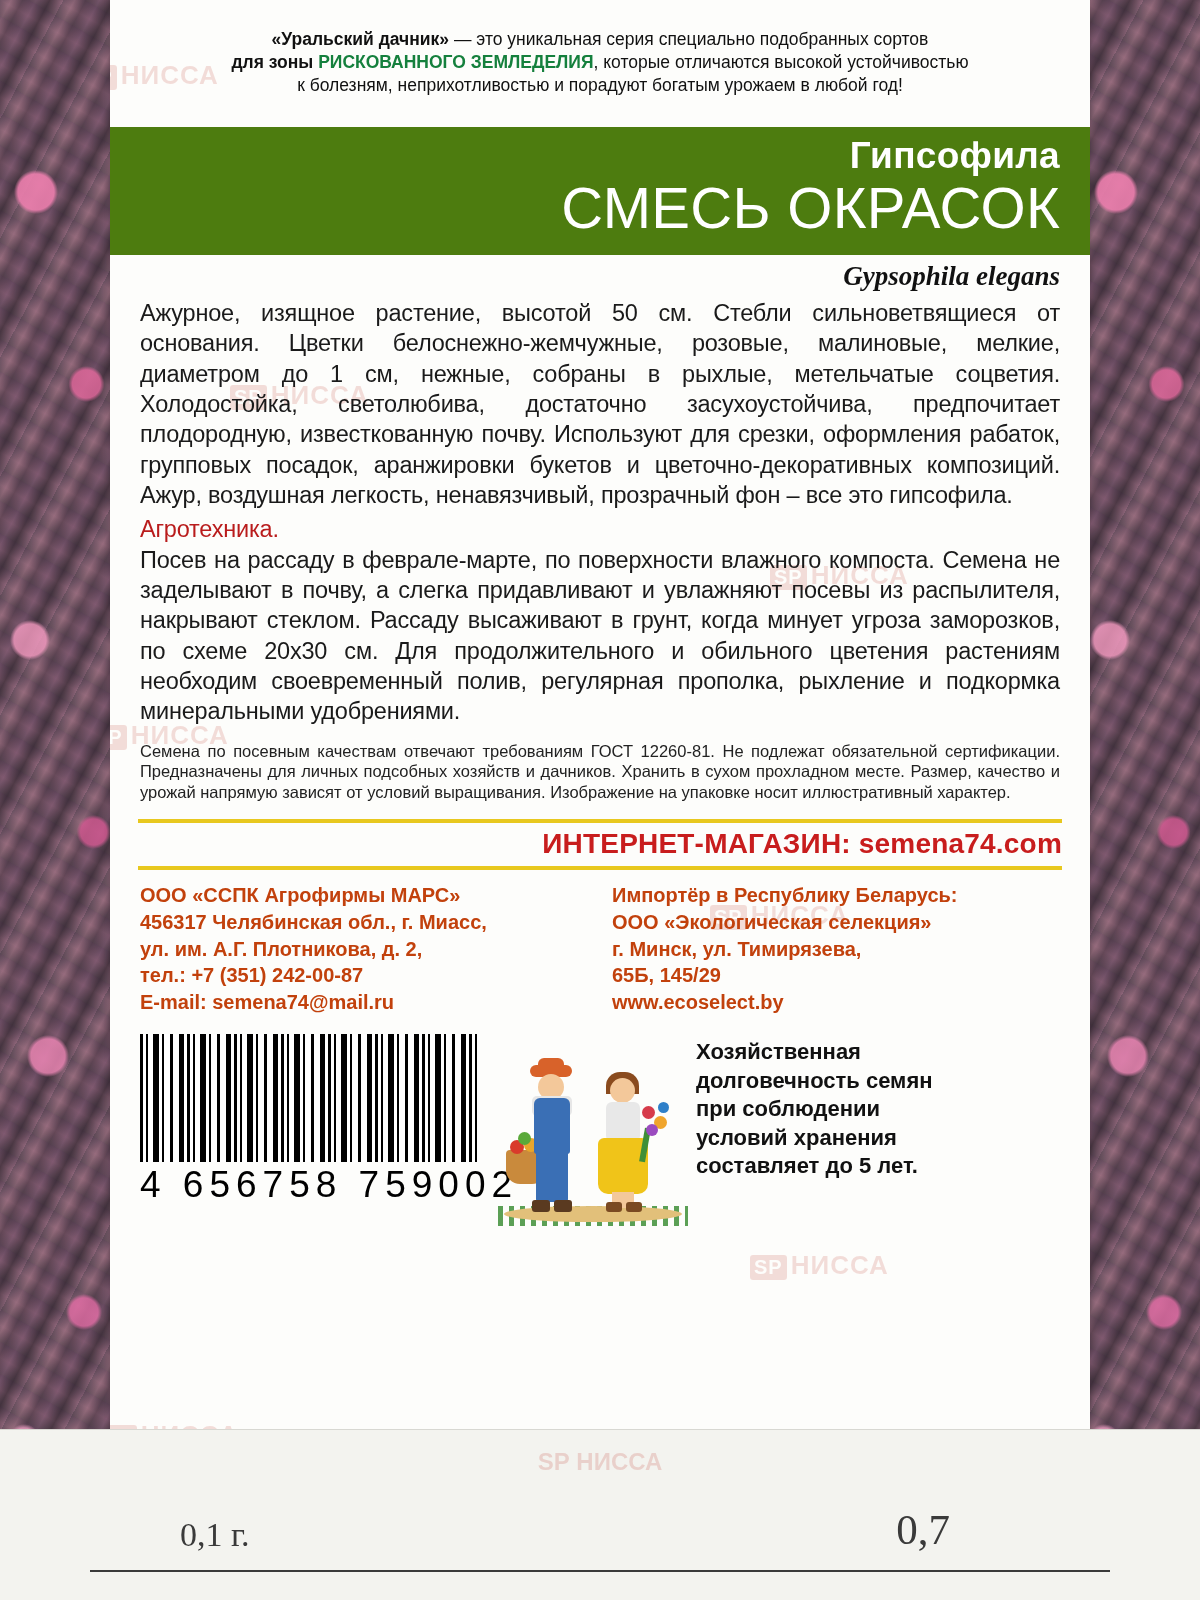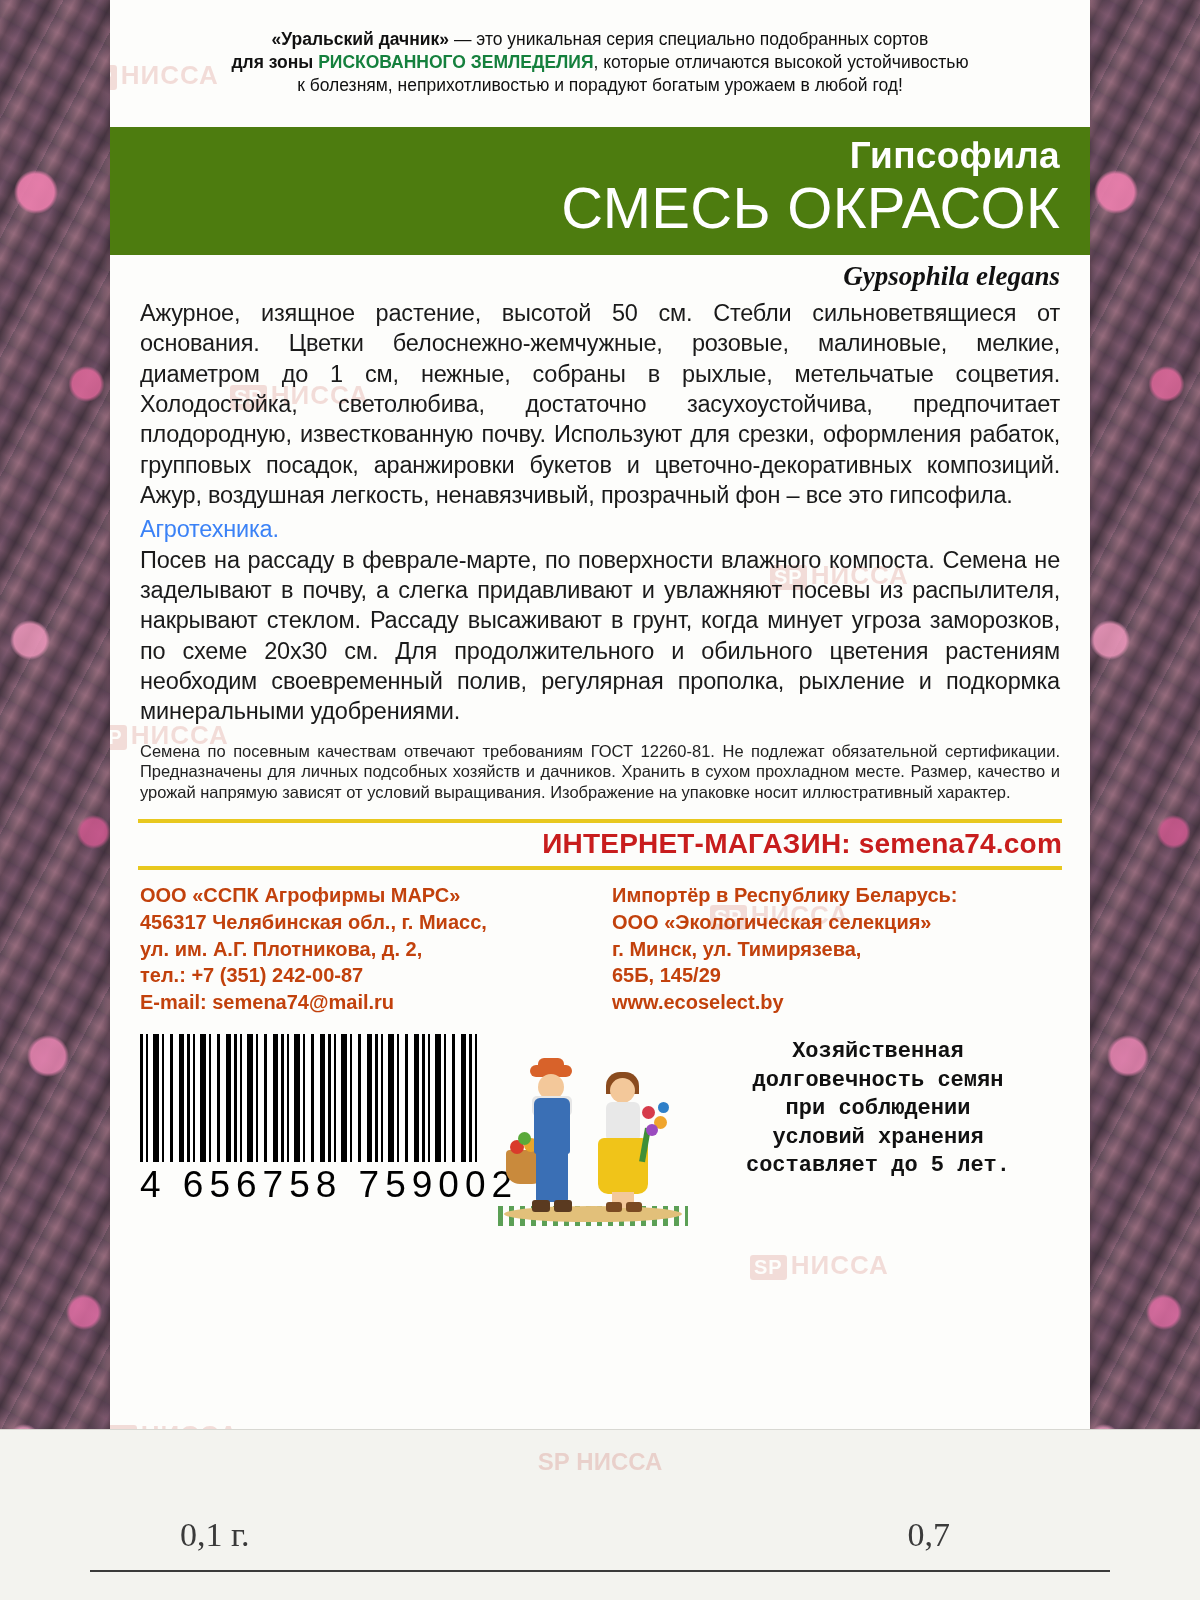--- a/index.html
+++ b/index.html
@@ -138,21 +138,21 @@
   .body-text {
     position: relative;
     padding: 4px 30px 0 30px;
     font-size: 23.5px;
     line-height: 1.29;
     color: #1a1a1a;
     text-align: justify;
     letter-spacing: -0.2px;
   }
   .agro {
-    color: #3b82f6;
+    color: #b91c1c;
     font-size: 23.5px;
     line-height: 1.3;
     margin-top: 2px;
   }
   .fineprint {
     position: relative;
     padding: 14px 30px 0 30px;
     font-size: 16.5px;
     line-height: 1.26;
     color: #222;
@@ -220,27 +220,25 @@
     white-space: nowrap;
   }
   .mascots {
     width: 190px;
     height: 200px;
     position: relative;
     flex: 0 0 auto;
   }
   .storage {
     flex: 1;
-    text-align: center;
     font-size: 22px;
     font-weight: bold;
     line-height: 1.3;
     color: #111;
     padding-top: 6px;
-    font-family: Liberation Mono, monospace;
   }
 
   
   .m-ground {
     position: absolute;
     left: 6px; bottom: 10px;
     width: 178px; height: 16px;
     background: #e2c07a;
     border-radius: 50%;
   }
@@ -300,21 +298,21 @@
     left: 180px;
     bottom: 46px;
     font-size: 34px;
     color: #3a3a3a;
     font-family: "Liberation Serif", serif;
   }
   .weight2 {
     position: absolute;
     right: 250px;
     bottom: 46px;
-    font-size: 34px;
+    font-size: 43px;
     color: #3a3a3a;
     font-family: "Liberation Serif", serif;
   }
   .footer-wm {
     position: absolute;
     left: 50%;
     top: 18px;
     transform: translateX(-50%);
     opacity: 0.18;
     color: #c0392b;

